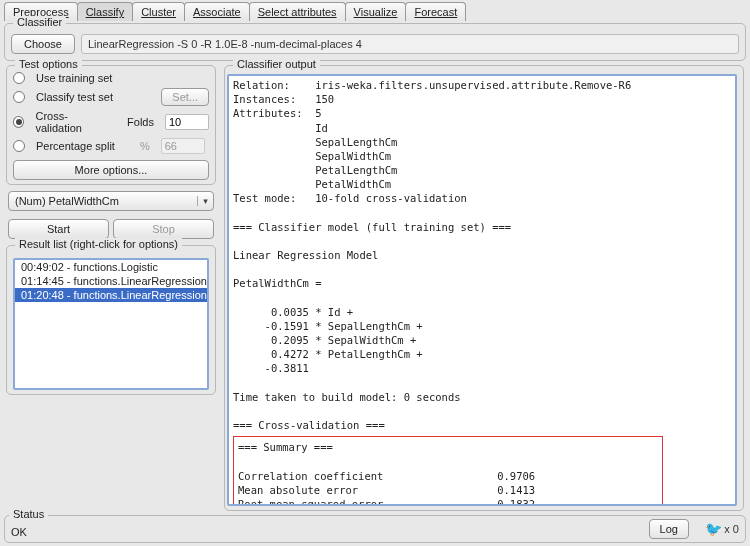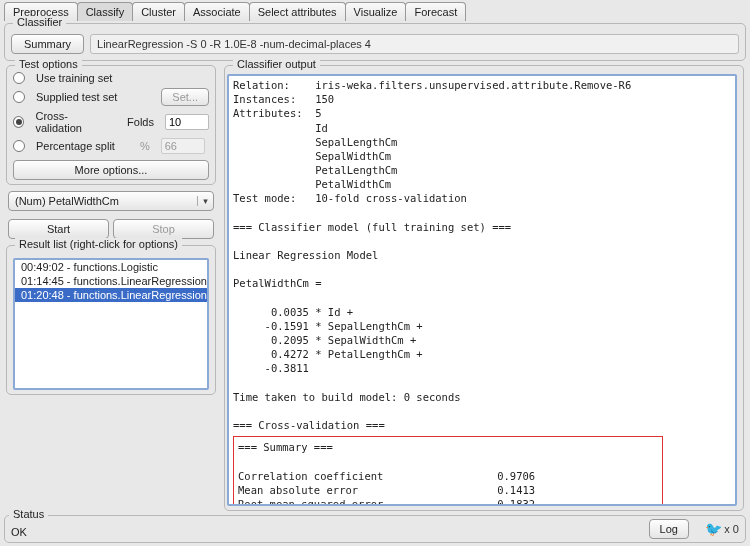--- a/index.html
+++ b/index.html
@@ -19,20 +19,21 @@
   }
   .tab {
     padding: 3px 8px;
     border: 1px solid #999;
     background: linear-gradient(#f9f9f9,#e6e6e6);
     border-bottom: none;
     margin-right: -1px;
     border-radius: 4px 4px 0 0;
     color: #222;
     cursor: default;
+    text-decoration: underline;
   }
   .tab.active {
     background: #dadada;
   }
   .groupbox {
     border: 1px solid #b8b8b8;
     border-radius: 5px;
     margin: 2px 4px;
     padding-top: 4px;
     position: relative;
@@ -207,39 +208,39 @@
   <div class="tab">Cluster</div>
   <div class="tab">Associate</div>
   <div class="tab">Select attributes</div>
   <div class="tab">Visualize</div>
   <div class="tab">Forecast</div>
 </div>
 
 <div class="groupbox">
   <div class="title">Classifier</div>
   <div class="classifier-row">
-    <div class="btn">Summary</div>
+    <div class="btn">Choose</div>
     <div class="cmdline">LinearRegression -S 0 -R 1.0E-8 -num-decimal-places 4</div>
   </div>
 </div>
 
 <div class="main">
 
   <div class="left">
     <div class="groupbox">
       <div class="title">Test options</div>
 
       <div class="opt-row">
         <span class="radio"></span>
         <span class="fieldlabel">Use training set</span>
       </div>
 
       <div class="opt-row">
         <span class="radio"></span>
-        <span class="fieldlabel">Supplied test set</span>
+        <span class="fieldlabel">Classify test set</span>
         <div class="btn disabled" style="padding:2px 10px">Set...</div>
       </div>
 
       <div class="opt-row">
         <span class="radio checked"></span>
         <span>Cross-validation</span>
         <span style="margin-left:6px">Folds</span>
         <input class="tinput" value="10" style="">
       </div>
 

